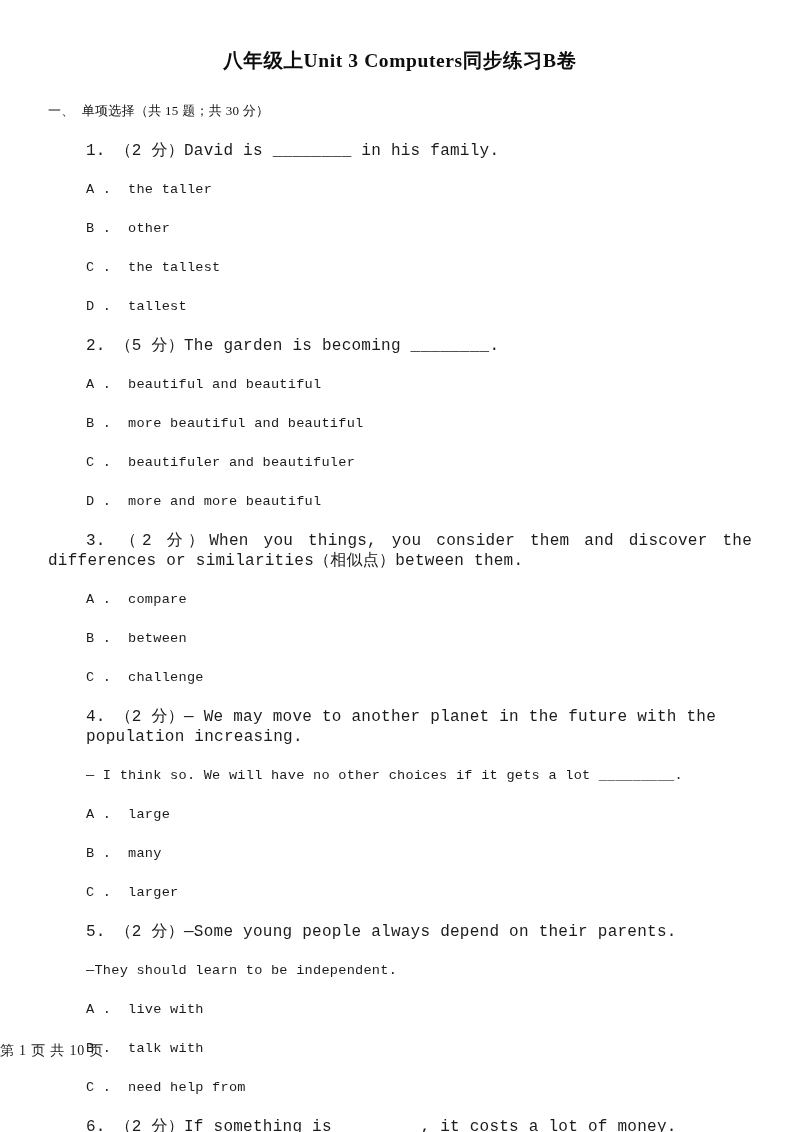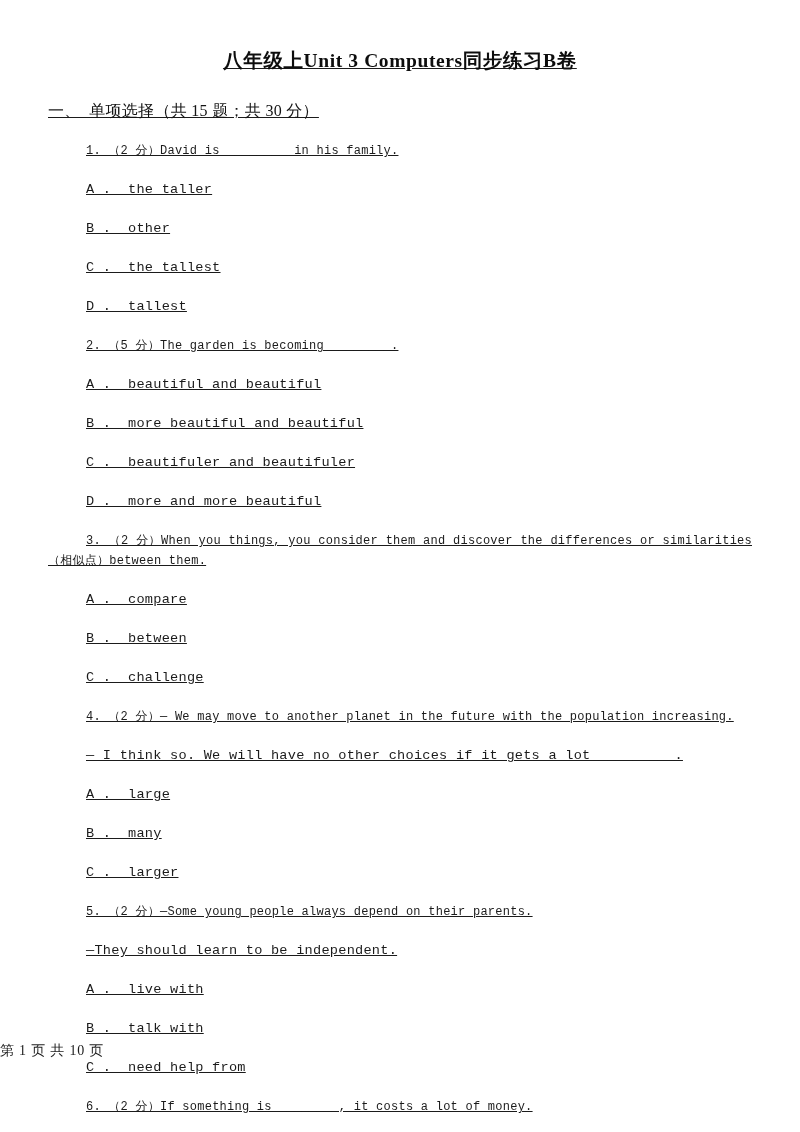--- a/index.html
+++ b/index.html
@@ -13,54 +13,53 @@
     color: #1b1b1b;
   }
   .page {
     position: relative;
     width: 800px;
     height: 1132px;
     margin: 0 auto;
     background: #ffffff;
     overflow: hidden;
     box-sizing: border-box;
-    text-decoration: underline;
   }
   .doc-title {
     text-align: center;
     font-family: "Liberation Serif", "DejaVu Serif", serif;
     font-weight: bold;
     font-size: 19.5px;
     letter-spacing: 0.6px;
     color: #0d0d0d;
     margin: 0;
     padding-top: 48px;
     padding-bottom: 0;
     line-height: 26px;
     white-space: pre;
   }
   .body-area {
     padding: 0 48px;
     box-sizing: border-box;
   }
   .section-head {
     font-family: "Liberation Serif", "DejaVu Serif", serif;
-    font-size: 16px;
+    font-size: 13px;
     color: #141414;
     margin-top: 26px;
     margin-bottom: 0;
     line-height: 22px;
     letter-spacing: 0.3px;
     white-space: pre;
   }
   .q-block {
     margin: 0;
   }
   .q-stem {
-    font-size: 12px;
+    font-size: 16px;
     line-height: 20px;
     color: #1b1b1b;
     margin-top: 19px;
     margin-bottom: 0;
     text-indent: 0;
     letter-spacing: 0.25px;
   }
   .q-stem.indent {
     padding-left: 38px;
   }

